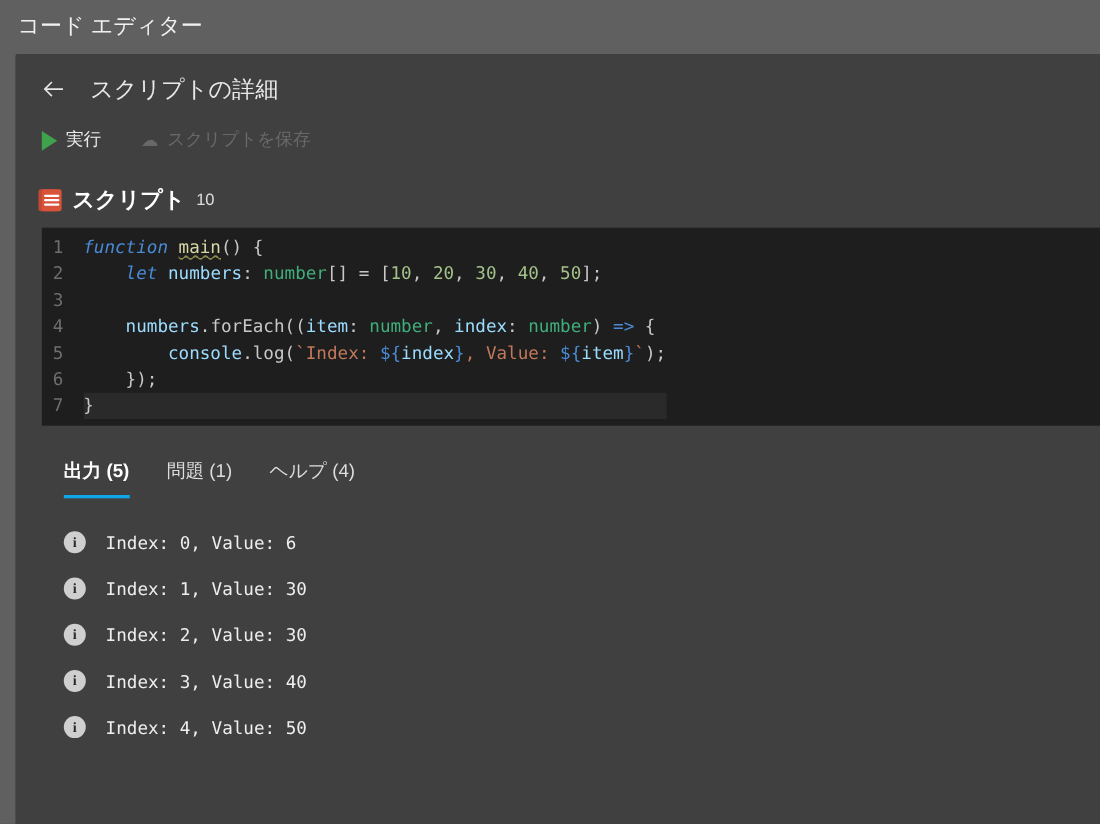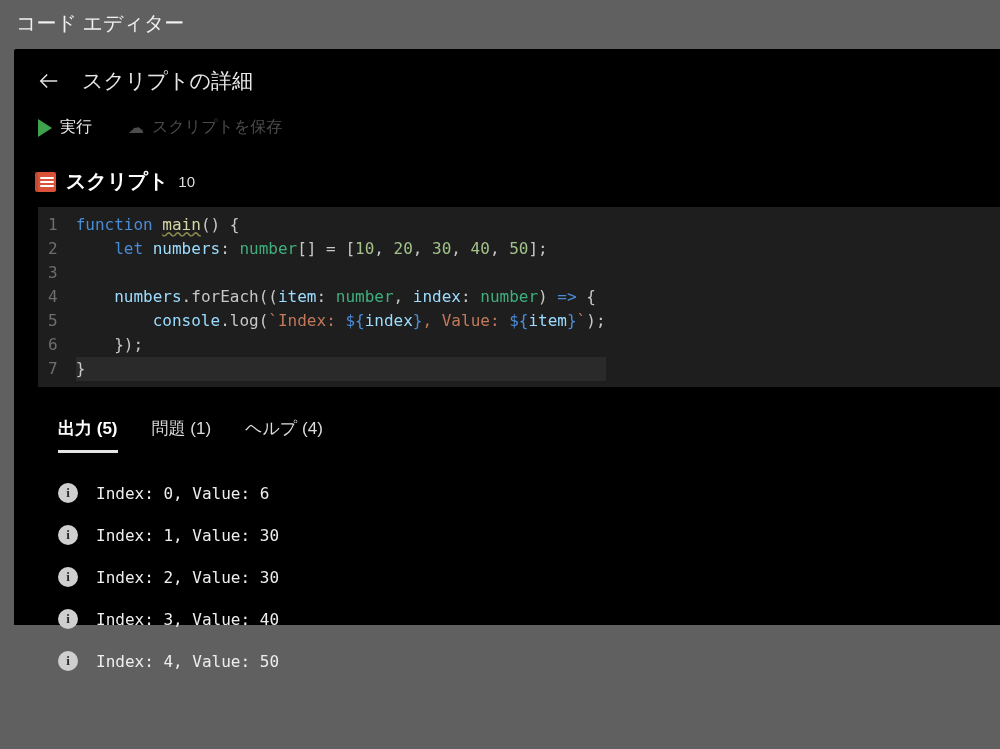--- a/index.html
+++ b/index.html
@@ -10,23 +10,23 @@
     width: 1000px;
     height: 749px;
     overflow: hidden;
   }
   .top-title {
     padding: 10px 16px 12px;
     font-size: 20px;
     color: #f0f0f0;
   }
   .panel {
-    background: #000000;
+    background: #404040;
     margin: 0 0 0 14px;
-    height: 576px;
+    height: 700px;
     border-radius: 2px 0 0 0;
   }
   .panel-inner { padding: 18px 0 0 24px; }
   .detail-row {
     display:flex; align-items:center; gap:22px;
     margin-bottom: 22px;
   }
   .back-arrow { width:22px; height:22px; stroke:#e8e8e8; stroke-width:1.6; fill:none; cursor:pointer; flex-shrink:0; }
   .detail-title { font-size: 21px; font-weight:400; }
   .action-row { display:flex; align-items:center; gap:36px; margin-bottom:30px; }
@@ -46,33 +46,33 @@
     font-family: "Consolas","Menlo",monospace;
     font-size:16px;
     line-height:24px;
     display:flex;
     padding: 6px 0 6px 0;
   }
   .gutter { text-align:right; color:#6e6e6e; padding:0 18px 0 10px; user-select:none; }
   .gutter div { height:24px; }
   .code { white-space:pre; }
   .current-line { background:#2a2a2a; display:inline-block; width:100%; }
-  .kw { color:#4a8bd6; }
+  .kw { color:#4a8bd6;font-style:italic; }
   .fn { color:#d7d7a6; text-decoration: underline wavy #8a8a50; text-decoration-skip-ink:none; }
   .ty { color:#3fae7c; }
   .num { color:#a3c28a; }
   .str { color:#c1785b; }
   .tpl { color:#4a8bd6; }
   .punct { color:#c8c8c8; }
   .ident { color:#9cdcfe; }
   .plain { color:#c8c8c8; }
   
   .tabs { display:flex; gap:34px; padding: 30px 0 0 20px; font-size:17px; }
   .tab { padding-bottom:10px; cursor:pointer; color:#ddd; }
-  .tab.active { border-bottom:3px solid #e5e5e5; font-weight:600; color:#fff;}
+  .tab.active { border-bottom:3px solid #0ea5e9; font-weight:600; color:#fff;}
   .output-list { padding: 30px 0 0 20px; }
   .out-row { display:flex; align-items:center; gap:18px; margin-bottom:22px; font-family:"Consolas","Menlo",monospace; font-size:16px; color:#eee;}
   .info-icon { width:20px; height:20px; border-radius:50%; background:#cfcfcf; color:#2a2a2a; display:flex; align-items:center; justify-content:center; font-size:13px; font-weight:700; font-family:Georgia,serif; flex-shrink:0;}
 </style>
 </head>
 <body>
 
 <div class="top-title">コード エディター</div>
 
 <div class="panel">

